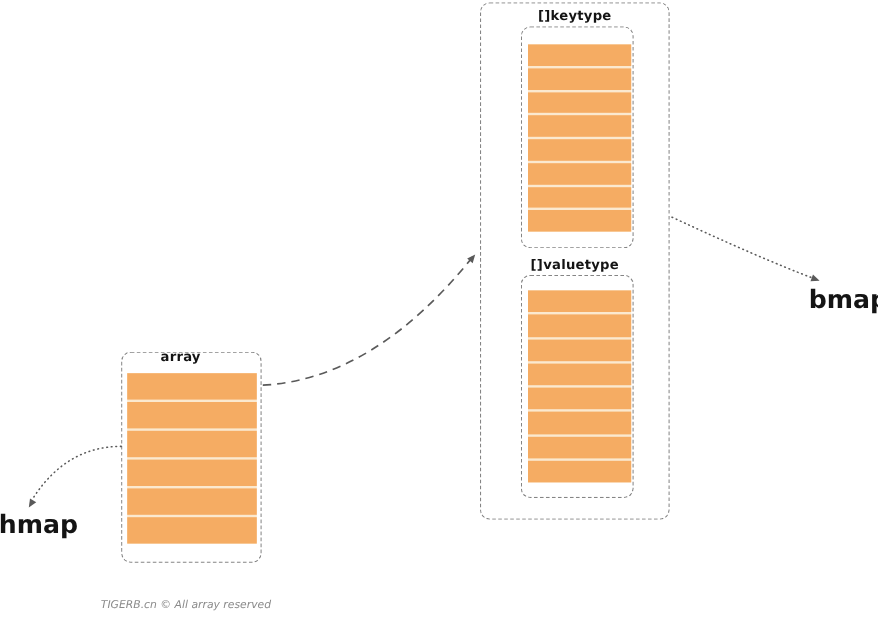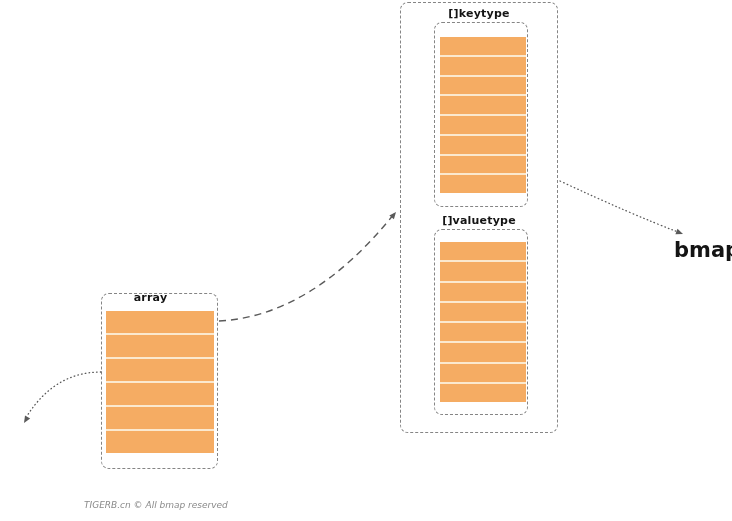--- a/index.html
+++ b/index.html
@@ -104,32 +104,33 @@
   <div class="dashed-box" style="left:101px; top:293px; width:117px; height:176px;"></div>
   <div class="cells" style="left:106px; top:311px; width:108px; height:142px;">
       <div class="cell"></div>
       <div class="cell"></div>
       <div class="cell"></div>
       <div class="cell"></div>
       <div class="cell"></div>
       <div class="cell"></div>
     </div>
 
+  <div class="big-label" style="left:-1px; top:425px;">hmap</div>
   <div class="big-label" style="left:674px; top:238px;">bmap</div>
 
   <svg class="arrows" viewBox="0 0 732 521">
     <g>
       <path class="dashed" d="M 219 321 Q 312 316 394 214"></path>
       <polygon points="396,212 393.9,219.3 389.3,215.5"></polygon>
     </g>
     <g>
       <path class="dotted" d="M 560 181 Q 633 215 678 232"></path>
       <polygon points="683,234 675.4,234.3 677.5,228.7"></polygon>
     </g>
     <g>
       <path class="dotted" d="M 101 372 Q 55 372 27 416"></path>
       <polygon points="24,423 25,415.5 30.2,418.5"></polygon>
     </g>
   </svg>
 
-  <div class="copyright">TIGERB.cn © All bmap reserved</div>
+  <div class="copyright">TIGERB.cn © All array reserved</div>
 
 </div>
 
 </body></html>

